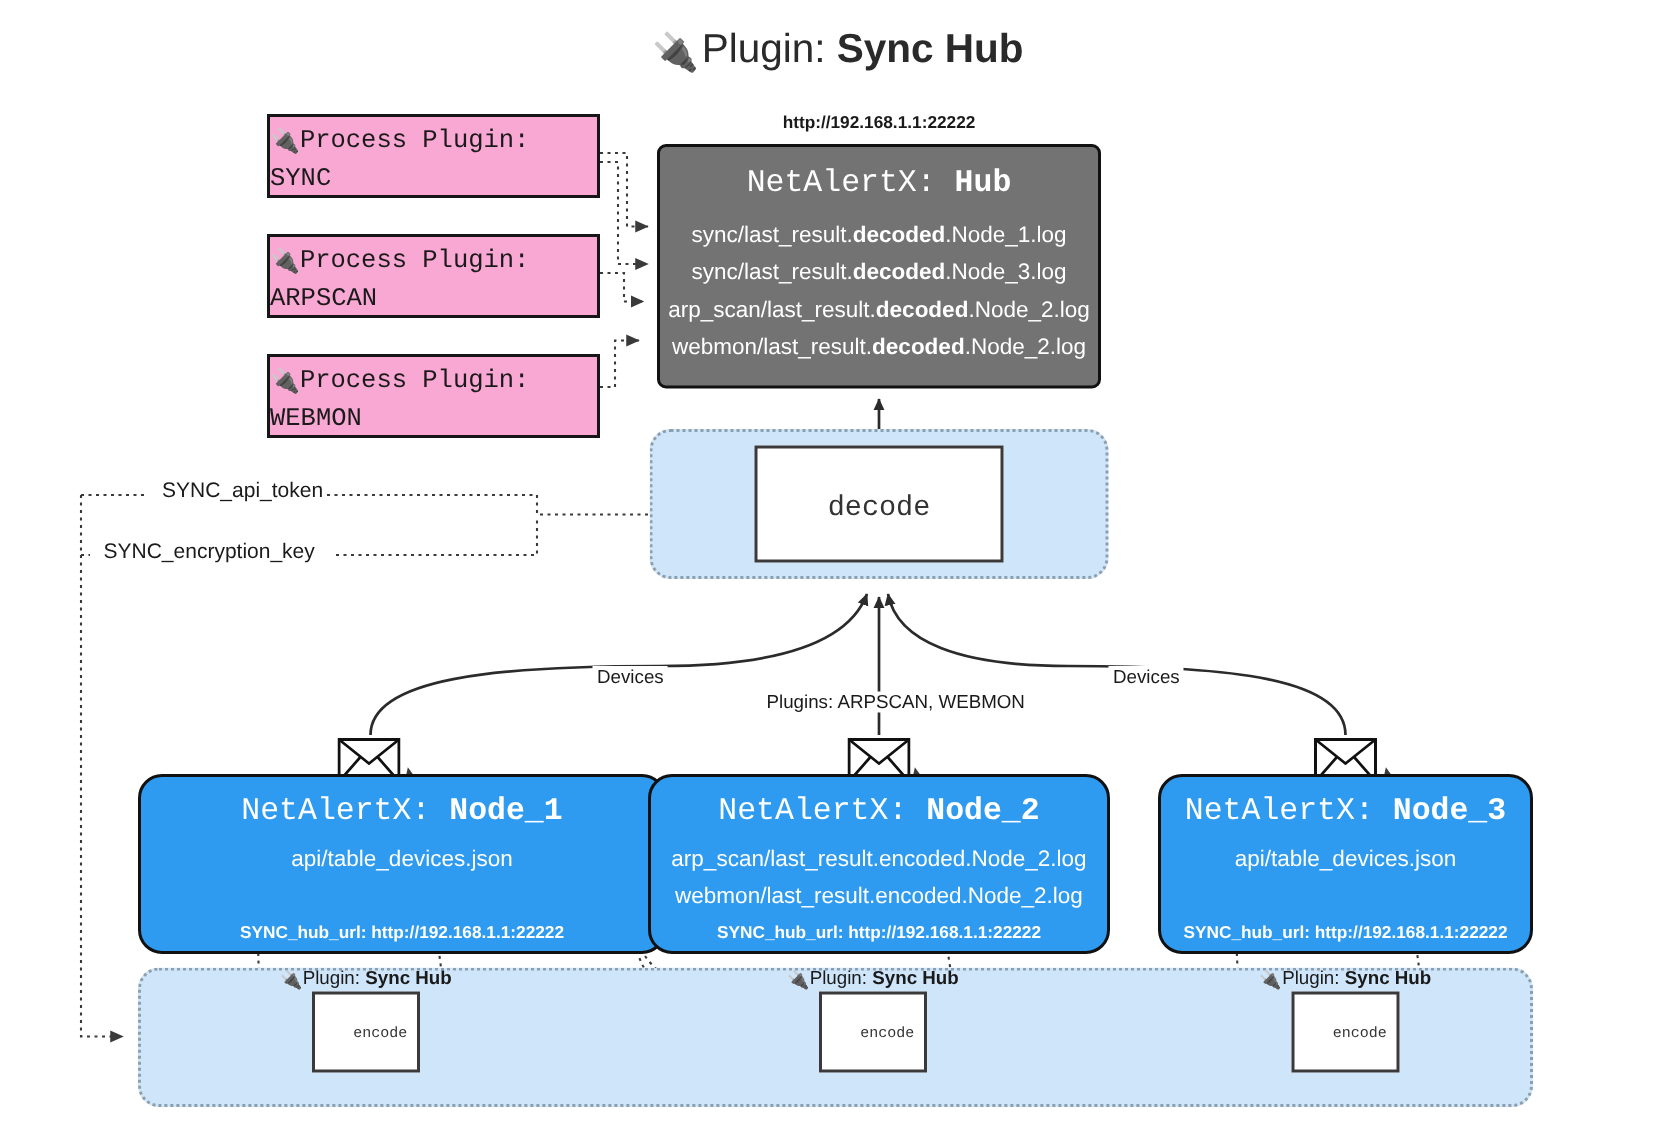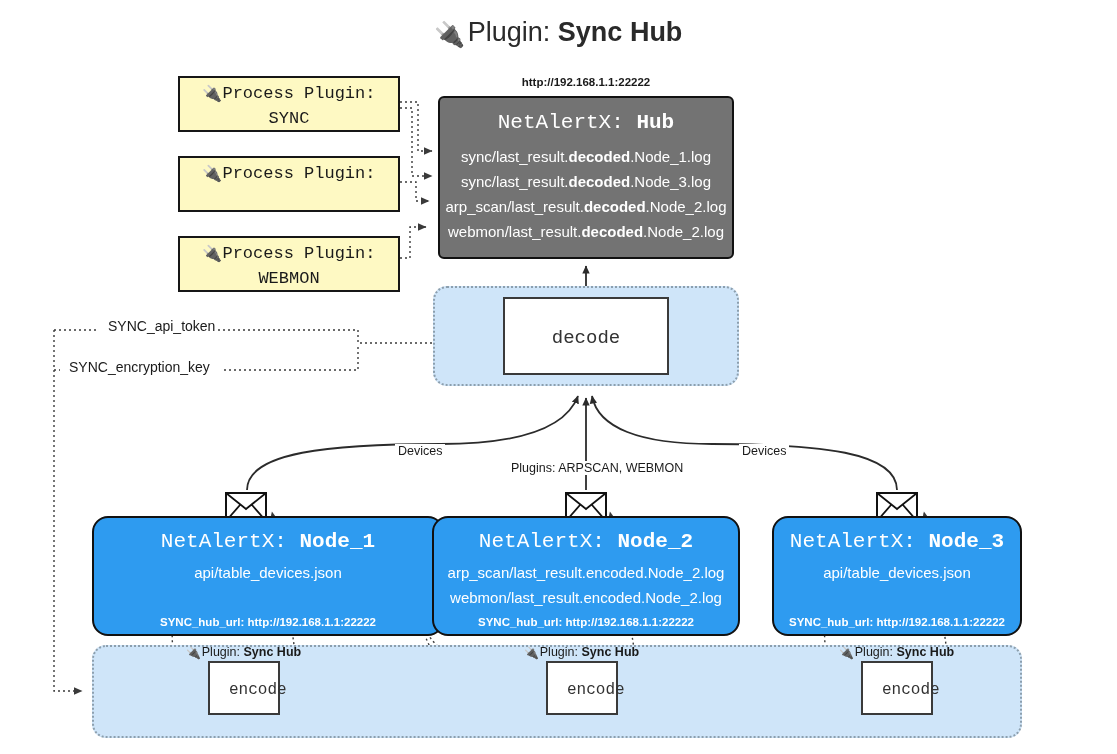--- a/index.html
+++ b/index.html
@@ -45,26 +45,26 @@
   }
   .page-title .strong { font-weight: bold; }
 
   
   .proc-box {
     position: absolute;
     box-sizing: border-box;
     width: 222px;
     height: 56px;
     border: 2px solid #161616;
-    background: #fef9c3;
+    background: #f9a8d4;
     font-family: "Liberation Mono", monospace;
     font-size: 17px;
     line-height: 25px;
     color: #1a1a1a;
-    text-align: center;
+    text-align: left;
     padding-top: 3px;
   }
   .proc-box .l1 { display: block; white-space: nowrap; }
   .proc-box .l2 { display: block; }
   .proc-box .plug {
     font-family: "DejaVu Sans", sans-serif;
     font-size: 16px;
     vertical-align: -1px;
   }
 
@@ -133,21 +133,21 @@
     text-align: center;
     color: #333333;
     font-family: "Liberation Mono", monospace;
   }
   #decode-box {
     left: 503px; top: 297px; width: 166px; height: 78px;
     font-size: 19px; line-height: 78px;
   }
   .encode-box {
     width: 72px; height: 54px;
-    font-size: 16px; line-height: 54px; padding-left: 19px;
+    font-size: 10px; line-height: 54px; padding-left: 19px;
   }
   #encode-box-1 { left: 208px; top: 661px; }
   #encode-box-2 { left: 546px; top: 661px; }
   #encode-box-3 { left: 861px; top: 661px; }
 
   .encode-label {
     position: absolute;
     width: 200px;
     text-align: center;
     font-size: 12.5px;
@@ -291,20 +291,21 @@
     <span class="strong">Sync Hub</span>
   </div>
 
   <div class="proc-box" style="left:178px; top:76px;">
     <span class="l1"><span class="plug">🔌</span><span>Process Plugin:</span></span>
     <span class="l2">SYNC</span>
   </div>
 
   <div class="proc-box" style="left:178px; top:156px;">
     <span class="l1"><span class="plug">🔌</span><span>Process Plugin:</span></span>
+    <span class="l2">ARPSCAN</span>
   </div>
 
   <div class="proc-box" style="left:178px; top:236px;">
     <span class="l1"><span class="plug">🔌</span><span>Process Plugin:</span></span>
     <span class="l2">WEBMON</span>
   </div>
 
   <div class="hub-url">http://192.168.1.1:22222</div>
   <div class="hub-box">
     <div class="hub-title"><span>NetAlertX:</span>

